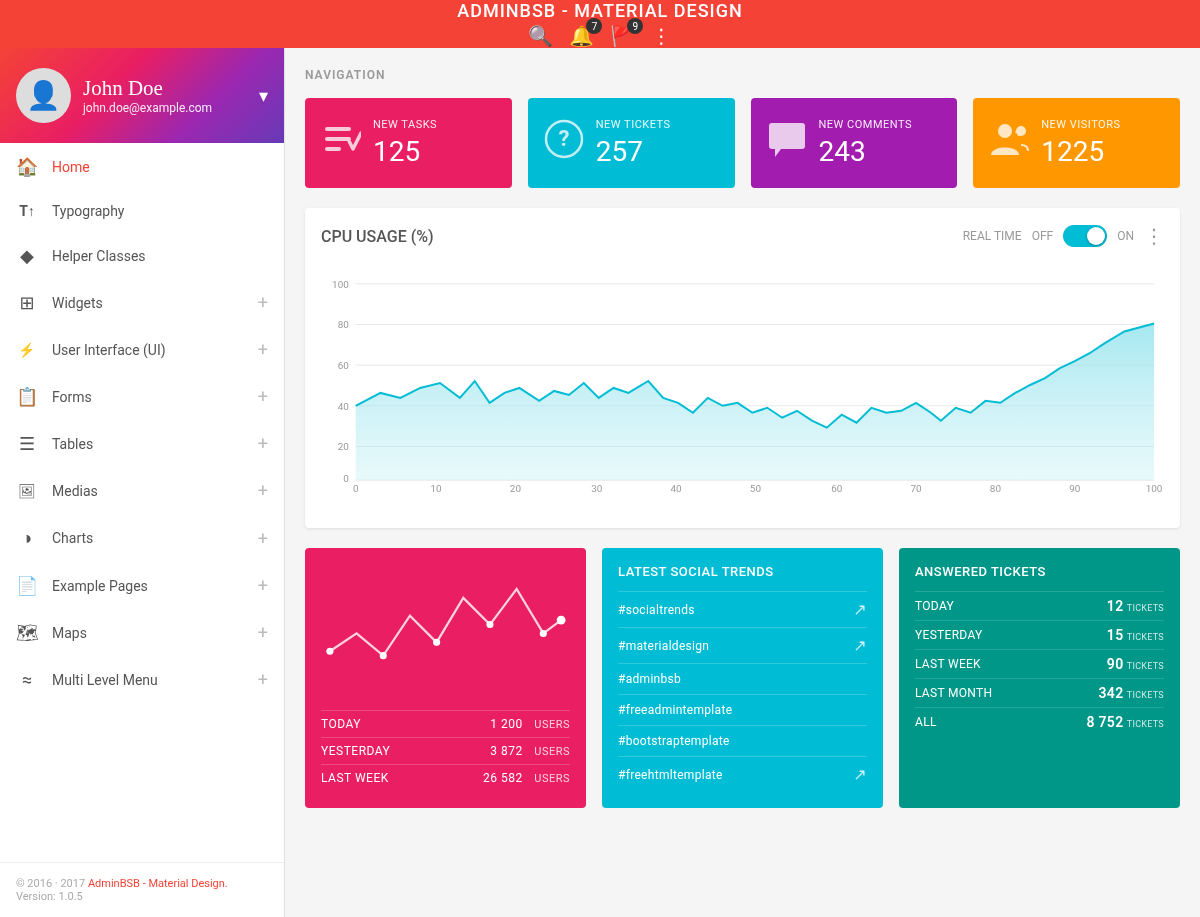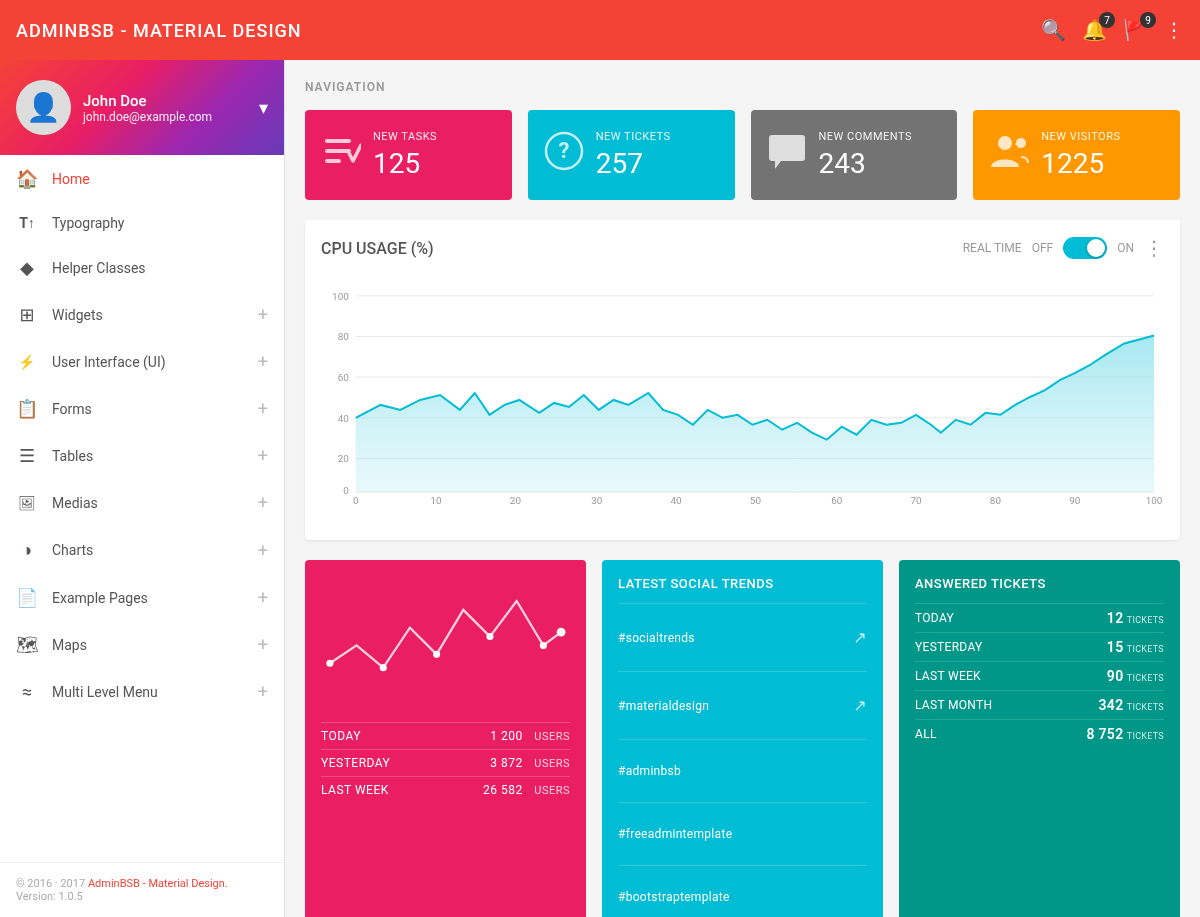--- a/index.html
+++ b/index.html
@@ -2,26 +2,27 @@
 <html><head>
   <meta charset="utf-8">
   <style>
     * { box-sizing: border-box; margin: 0; padding: 0; }
     body { font-family: 'Roboto', Arial, sans-serif; background: #f5f5f5; display: flex; flex-direction: column; height: 100vh; overflow: hidden; }
 
     
     .topbar {
       background: #f44336;
       color: white;
-      height: 60px;
+      height: 48px;
       display: flex;
       align-items: center;
       padding: 0 16px;
       flex-shrink: 0;
       justify-content: space-between;
+      flex-direction: column;
     }
     .topbar-title {
       font-size: 18px;
       font-weight: 500;
       letter-spacing: 1px;
     }
     .topbar-icons {
       display: flex;
       align-items: center;
       gap: 16px;
@@ -79,21 +80,21 @@
       border-radius: 50%;
       background: #ddd;
       overflow: hidden;
       flex-shrink: 0;
       display: flex;
       align-items: center;
       justify-content: center;
       font-size: 28px;
     }
     .profile-info { flex: 1; }
-    .profile-name { font-size: 15px; font-weight: 500; }
+    .profile-name { font-size: 21px; font-weight: 500; font-family: Liberation Serif, serif; }
     .profile-email { font-size: 12px; opacity: 0.9; }
     .profile-chevron {
       font-size: 18px;
       cursor: pointer;
     }
 
     .sidebar-nav-label {
       padding: 12px 16px 6px;
       font-size: 11px;
       color: #999;
@@ -169,21 +170,21 @@
       letter-spacing: 0.5px;
       opacity: 0.9;
       margin-bottom: 4px;
     }
     .stat-value {
       font-size: 28px;
       font-weight: 400;
     }
     .stat-pink { background: #e91e63; }
     .stat-teal { background: #00bcd4; }
-    .stat-green { background: #737373; }
+    .stat-green { background: #a21caf; }
     .stat-orange { background: #ff9800; }
 
     
     .chart-card {
       background: white;
       border-radius: 4px;
       padding: 16px;
       margin-bottom: 20px;
       box-shadow: 0 1px 3px rgba(0,0,0,0.1);
     }
@@ -273,21 +274,21 @@
     .teal-card-title {
       font-size: 13px;
       font-weight: 500;
       letter-spacing: 0.5px;
       margin-bottom: 12px;
     }
     .trend-row {
       display: flex;
       justify-content: space-between;
       align-items: center;
-      padding: 24px 0;
+      padding: 8px 0;
       border-top: 1px solid rgba(255,255,255,0.2);
       font-size: 12px;
       letter-spacing: 0.3px;
       gap: 20px;
     }
     .trend-arrow { font-size: 16px; }
 
     
     .dark-teal-card {
       background: #009688;

